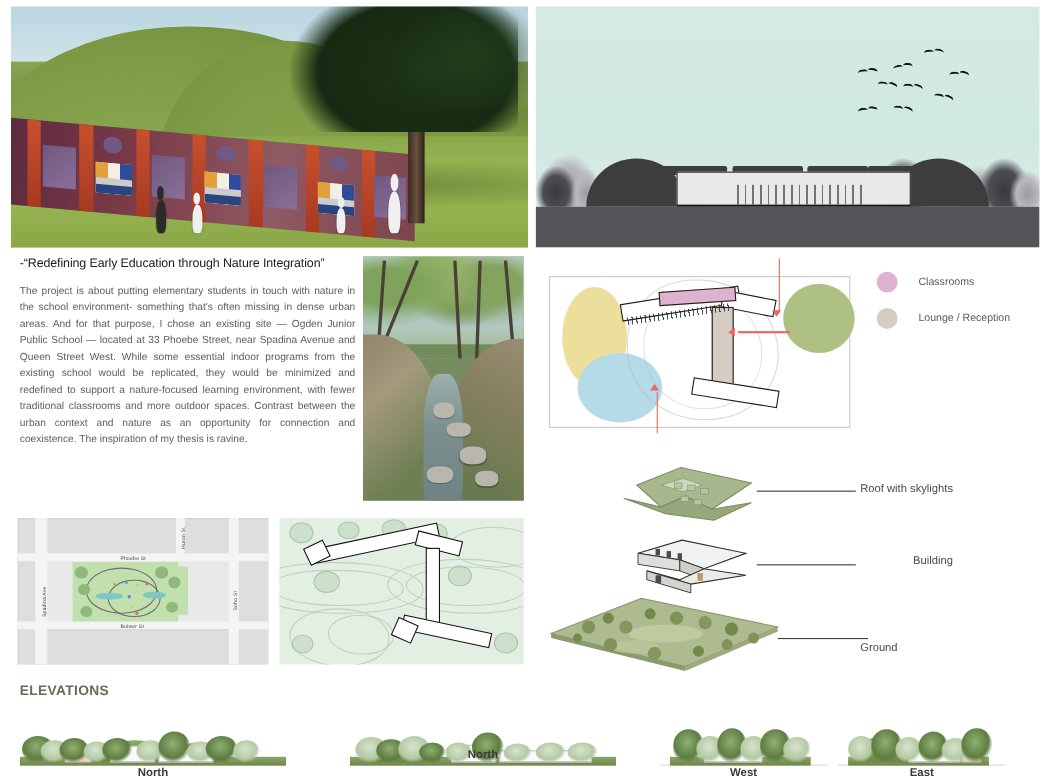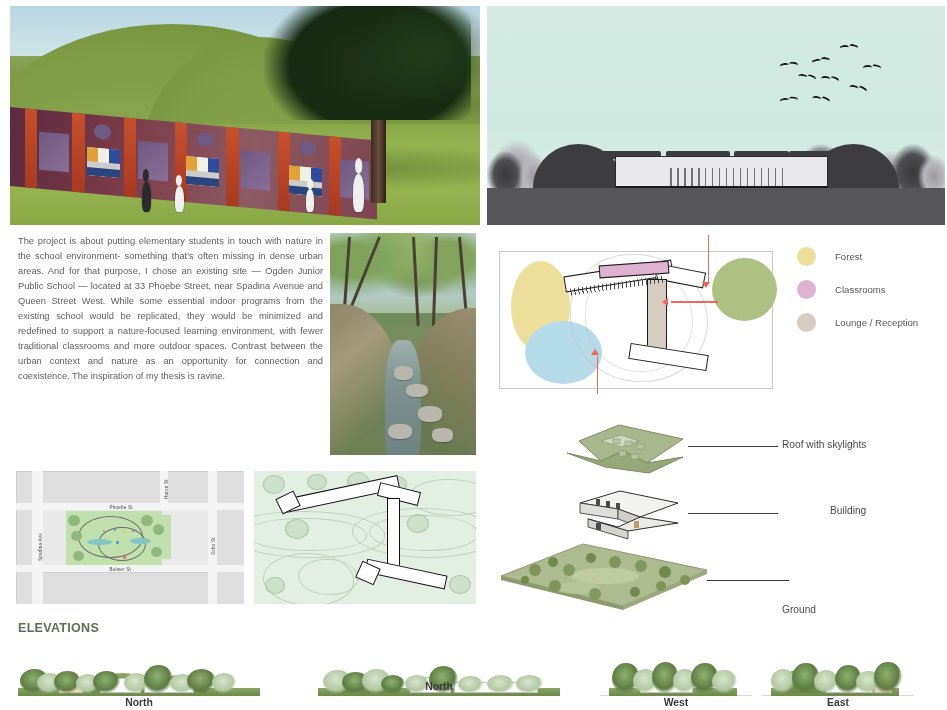--- a/index.html
+++ b/index.html
@@ -415,20 +415,21 @@
   <div class="sec-roof" style="left:20%; width:18%;"></div>
   <div class="sec-roof" style="left:39%; width:14%;"></div>
   <div class="sec-roof" style="left:54%; width:12%;"></div>
   <div class="sec-roof" style="left:66%; width:10%;"></div>
   <div class="sec-building"></div>
   <div class="sec-interior"></div>
   <div class="sec-ground"></div>
 </div>
 
 <div class="abs" id="title-block">
+  <p id="subtitle">-“Redefining Early Education through Nature Integration”</p>
   <p id="body-copy">The project is about putting elementary students in touch with nature in the school environment- something that's often missing in dense urban areas.  And for that purpose, I chose an existing site — Ogden Junior Public School — located at 33 Phoebe Street, near Spadina Avenue and Queen Street West. While some essential indoor programs from the existing school would be replicated, they would be minimized and redefined to support a nature-focused learning environment, with fewer traditional classrooms and more outdoor spaces.  Contrast between the urban context and nature as an opportunity for connection and coexistence. The inspiration of my thesis is ravine.</p>
 </div>
 
 <div class="abs" id="ravine-photo">
   <div class="rav-sky"></div>
   <div class="rav-canopy"></div>
   <div class="rav-trunk" style="left:12%; transform:rotate(4deg);"></div>
   <div class="rav-trunk" style="left:33%; height:52%; transform:rotate(22deg);"></div>
   <div class="rav-trunk" style="left:56%; transform:rotate(-3deg);"></div>
   <div class="rav-trunk" style="left:72%; transform:rotate(2deg);"></div>
@@ -464,24 +465,20 @@
   <div class="pd-arrow-head" style="left:72.8%; top:28%; border-left:4px solid transparent; border-right:4px solid transparent; border-top:6px solid #f0655c;"></div>
 
   <div class="pd-arrow" style="left:62%; top:39%; width:16%; height:1.5px;"></div>
   <div class="pd-arrow-head" style="left:59%; top:37%; border-top:4px solid transparent; border-bottom:4px solid transparent; border-right:6px solid #f0655c;"></div>
 
   <div class="pd-arrow" style="left:37%; top:70%; width:1.5px; height:22%;"></div>
   <div class="pd-arrow-head" style="left:35.3%; top:66%; border-left:4px solid transparent; border-right:4px solid transparent; border-bottom:6px solid #f0655c;"></div>
 </div>
 
 <div class="abs" id="legend">
-  <div class="legend-row">
-    <span class="legend-swatch" style="background:#ecdf9b"></span>
-    <span class="legend-label">Forest</span>
-  </div>
   <div class="legend-row">
     <span class="legend-swatch" style="background:#dfb2d0"></span>
     <span class="legend-label">Classrooms</span>
   </div>
   <div class="legend-row">
     <span class="legend-swatch" style="background:#d6cdc2"></span>
     <span class="legend-label">Lounge / Reception</span>
   </div>
 </div>
 
@@ -602,21 +599,21 @@
     </svg>
   </div>
 
   <div class="ax-leader" style="left:82%; top:16%; width:90px;"></div>
   <div class="ax-leader" style="left:82%; top:50%; width:90px;"></div>
   <div class="ax-leader" style="left:90%; top:84.5%; width:82px;"></div>
 </div>
 
 <span class="abs ax-label" style="left:782px; top:439px;">Roof with skylights</span>
 <span class="abs ax-label" style="left:782px; top:505px;padding-left:48px;">Building</span>
-<span class="abs ax-label" style="left:782px; top:604px;">Ground</span>
+<span class="abs ax-label" style="left:782px; top:584px;">Ground</span>
 
 <div class="abs" id="elev-heading">ELEVATIONS</div>
 
 <div class="abs elev-item" style="left:18px; top:640px; width:242px; height:68px;">
   <div class="elev-canvas">
     <div class="elev-baseline"></div>
     <div class="elev-base"></div>
     <div class="elev-berm" style="left:30%; width:26%; height:30%;"></div>
     <div class="elev-berm" style="left:56%; width:22%; height:26%;"></div>
     <div class="elev-bldg" style="left:34%; width:16%; height:19%;"></div>

